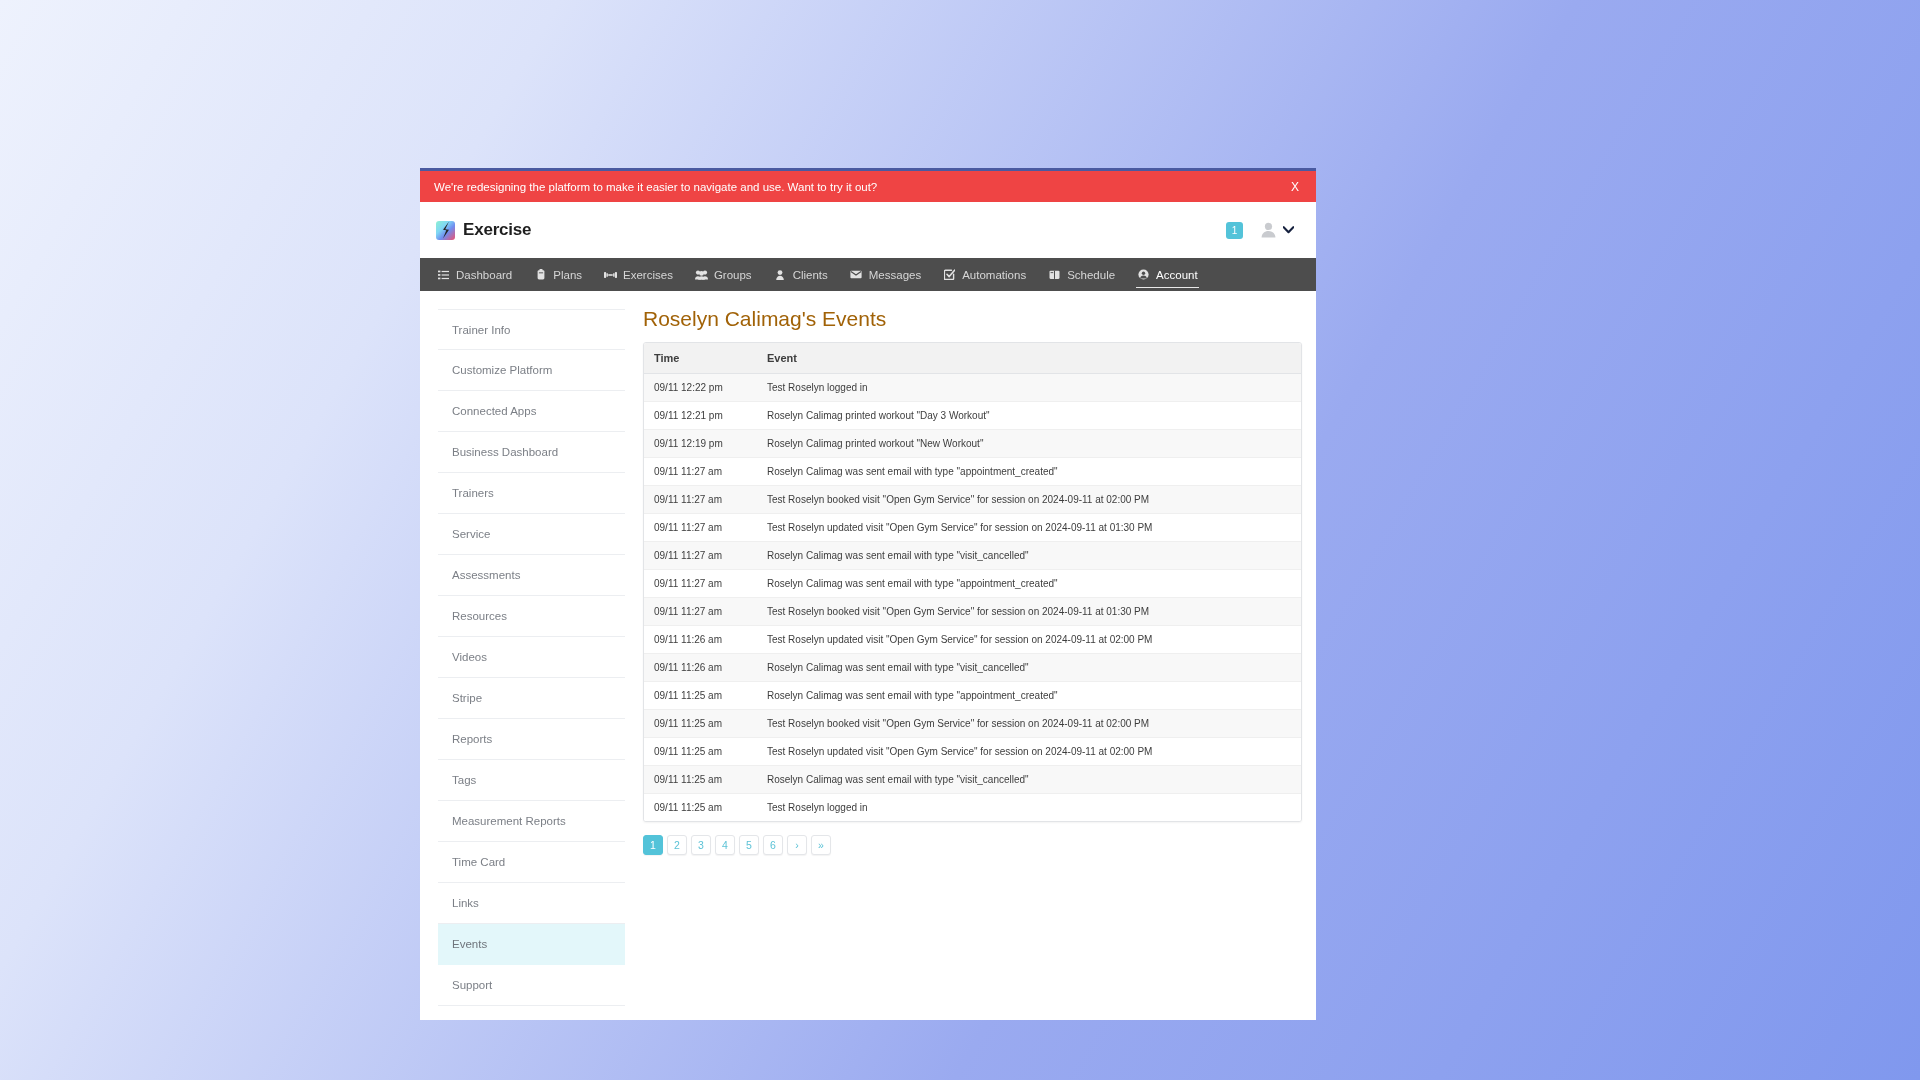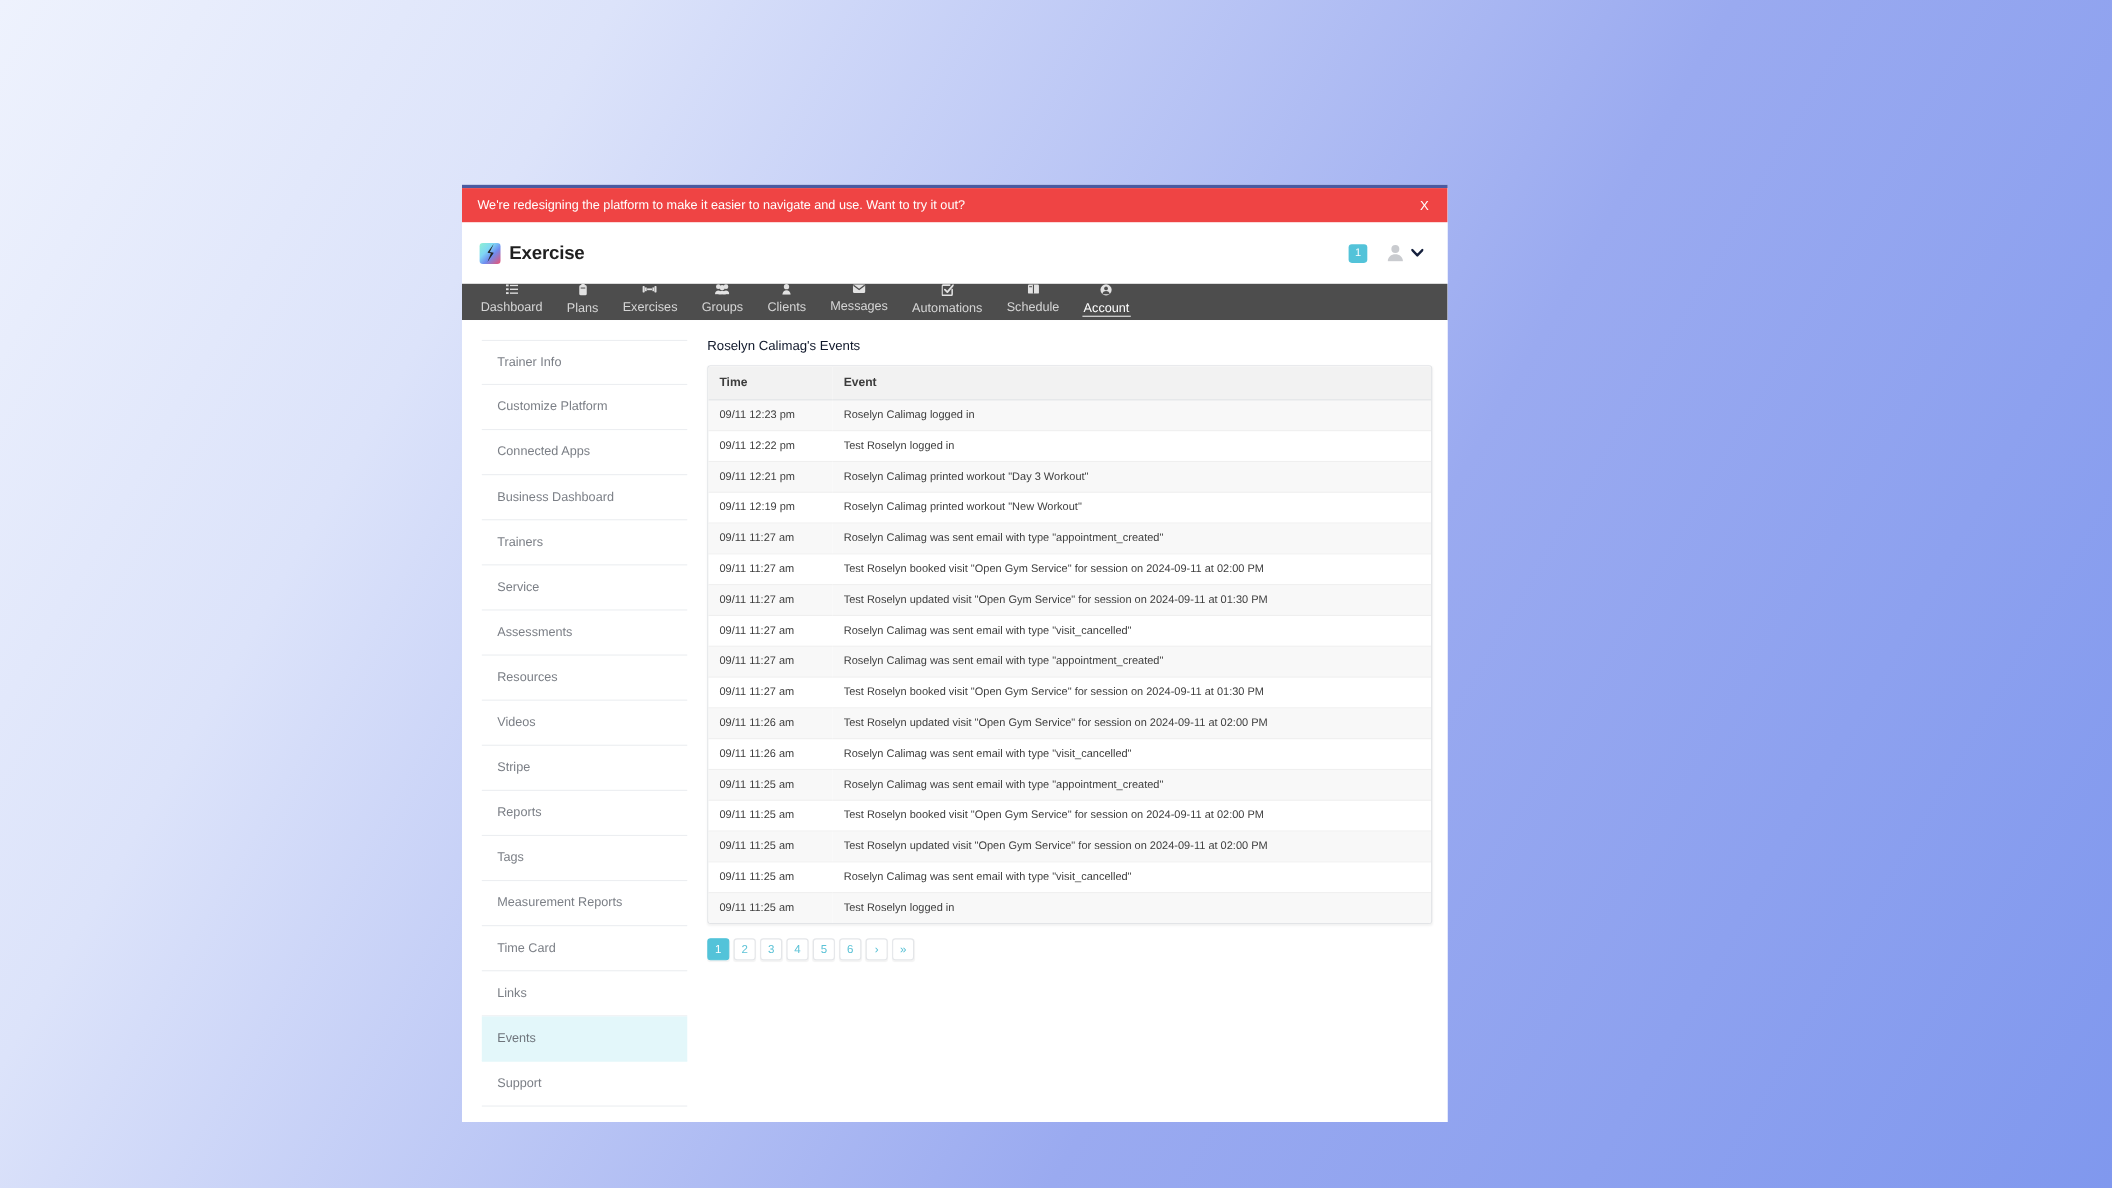--- a/index.html
+++ b/index.html
@@ -130,21 +130,20 @@
   .nav-item {
     display: flex;
     align-items: center;
     gap: 6px;
     padding: 0 11px;
     color: #d6d6d6;
     font-size: 11.5px;
     cursor: pointer;
     position: relative;
     white-space: nowrap;
-    flex-direction: column;
   }
   .nav-item .nav-ico {
     display: flex;
     align-items: center;
     width: 13px;
     justify-content: center;
     color: #e2e2e2;
   }
   .nav-item.active { color: #ffffff; }
   .nav-item.active::after {
@@ -189,22 +188,22 @@
     border-bottom-color: #e3f7fa;
     color: #6f757c;
   }
 
   #content {
     flex: 1;
     padding: 16px 14px 0 18px;
     min-width: 0;
   }
   #page-title {
-    font-size: 12px;
-    color: #0f172a;
+    font-size: 21px;
+    color: #a16207;
     margin-bottom: 11px;
     font-weight: normal;
   }
 
   
   #events-card {
     border: 1px solid #e2e4e7;
     border-radius: 3px;
     background: #ffffff;
     overflow: hidden;
@@ -452,24 +451,20 @@
       <div id="events-card">
         <table id="events-table">
           <thead>
             <tr>
               <th class="col-time">Time</th>
               <th>Event</th>
             </tr>
           </thead>
           <tbody id="events-body">
               <tr>
-                <td>09/11 12:23 pm</td>
-                <td>Roselyn Calimag logged in</td>
-              </tr>
-              <tr>
                 <td>09/11 12:22 pm</td>
                 <td>Test Roselyn logged in</td>
               </tr>
               <tr>
                 <td>09/11 12:21 pm</td>
                 <td>Roselyn Calimag printed workout "Day 3 Workout"</td>
               </tr>
               <tr>
                 <td>09/11 12:19 pm</td>
                 <td>Roselyn Calimag printed workout "New Workout"</td>

